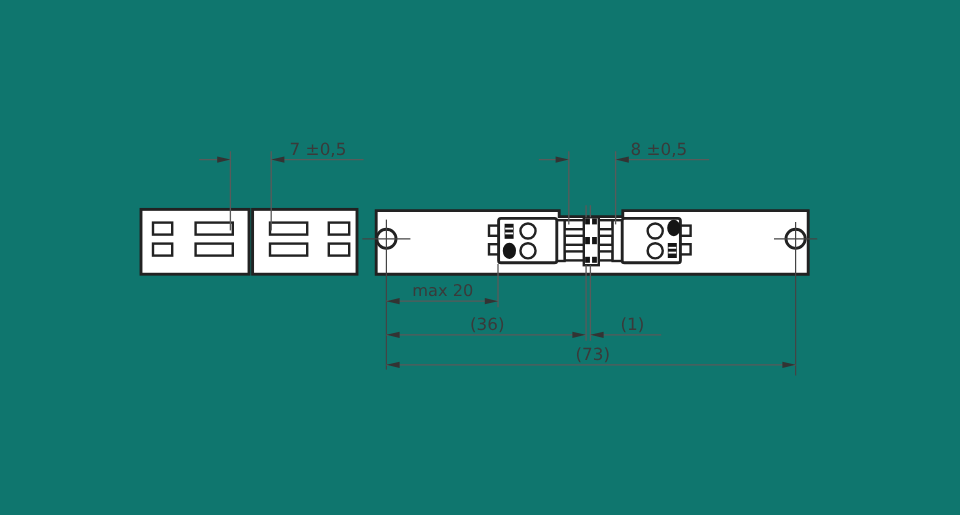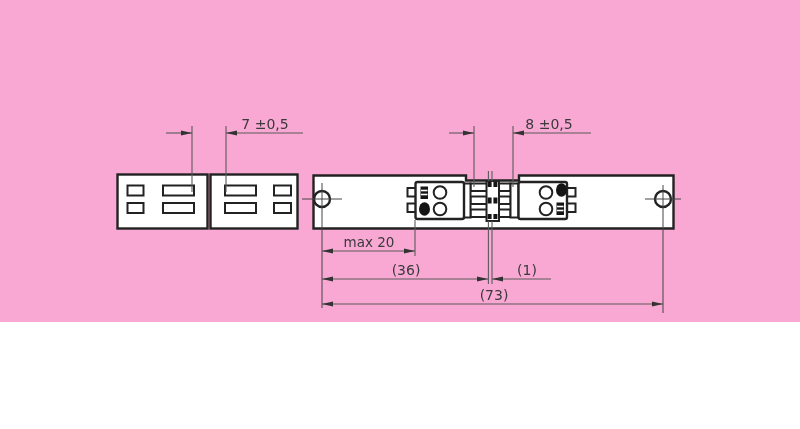--- a/index.html
+++ b/index.html
@@ -1,16 +1,16 @@
 <!DOCTYPE html>
 <html><head>
 <meta charset="utf-8">
 <style>
   html,body{margin:0;padding:0;background:#ffffff;}
-  .stage{position:relative;width:800px;height:322px;background:#f9a8d4;overflow:hidden;
+  .stage{position:relative;width:800px;height:429px;background:#0f766e;overflow:hidden;
          font-family:"DejaVu Sans", sans-serif;}
   svg{display:block;}
   .part{fill:#ffffff;stroke:#222222;stroke-width:2.4;stroke-linejoin:miter;}
   .part-med{fill:#ffffff;stroke:#222222;stroke-width:2;}
   .dark{fill:#151515;stroke:none;}
   .stripe{stroke:#ffffff;stroke-width:1.6;}
   .dim{stroke:#5a5a5a;stroke-width:1.1;fill:none;}
   .center{stroke:#444444;stroke-width:1;fill:none;}
   .arrow{fill:#333333;stroke:none;}
   .dimtext{font-size:14px;fill:#3a3a3a;}

